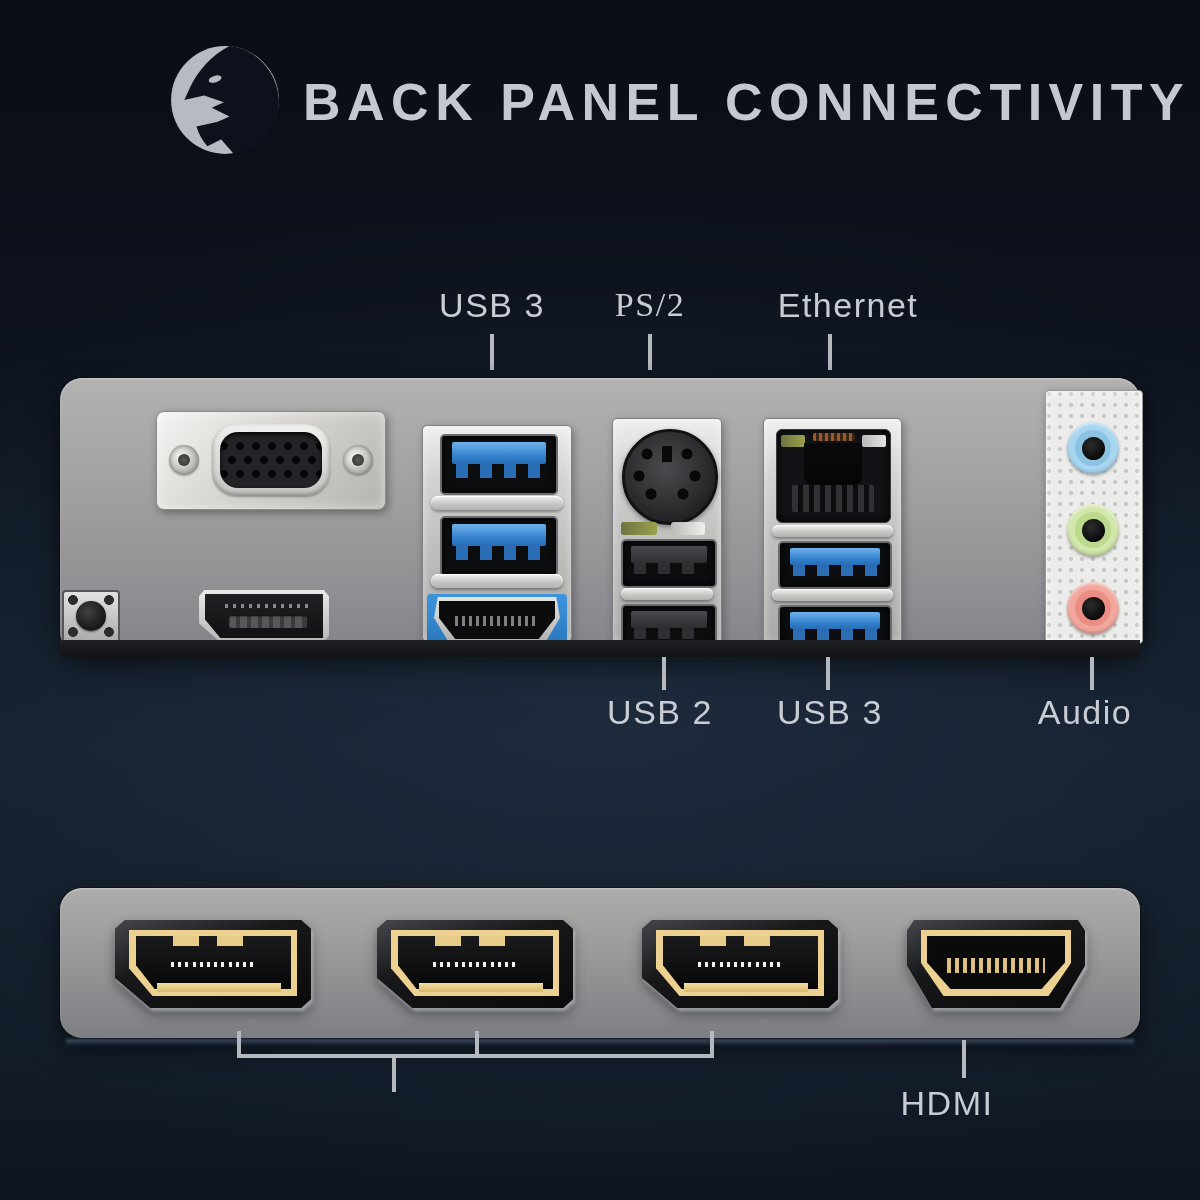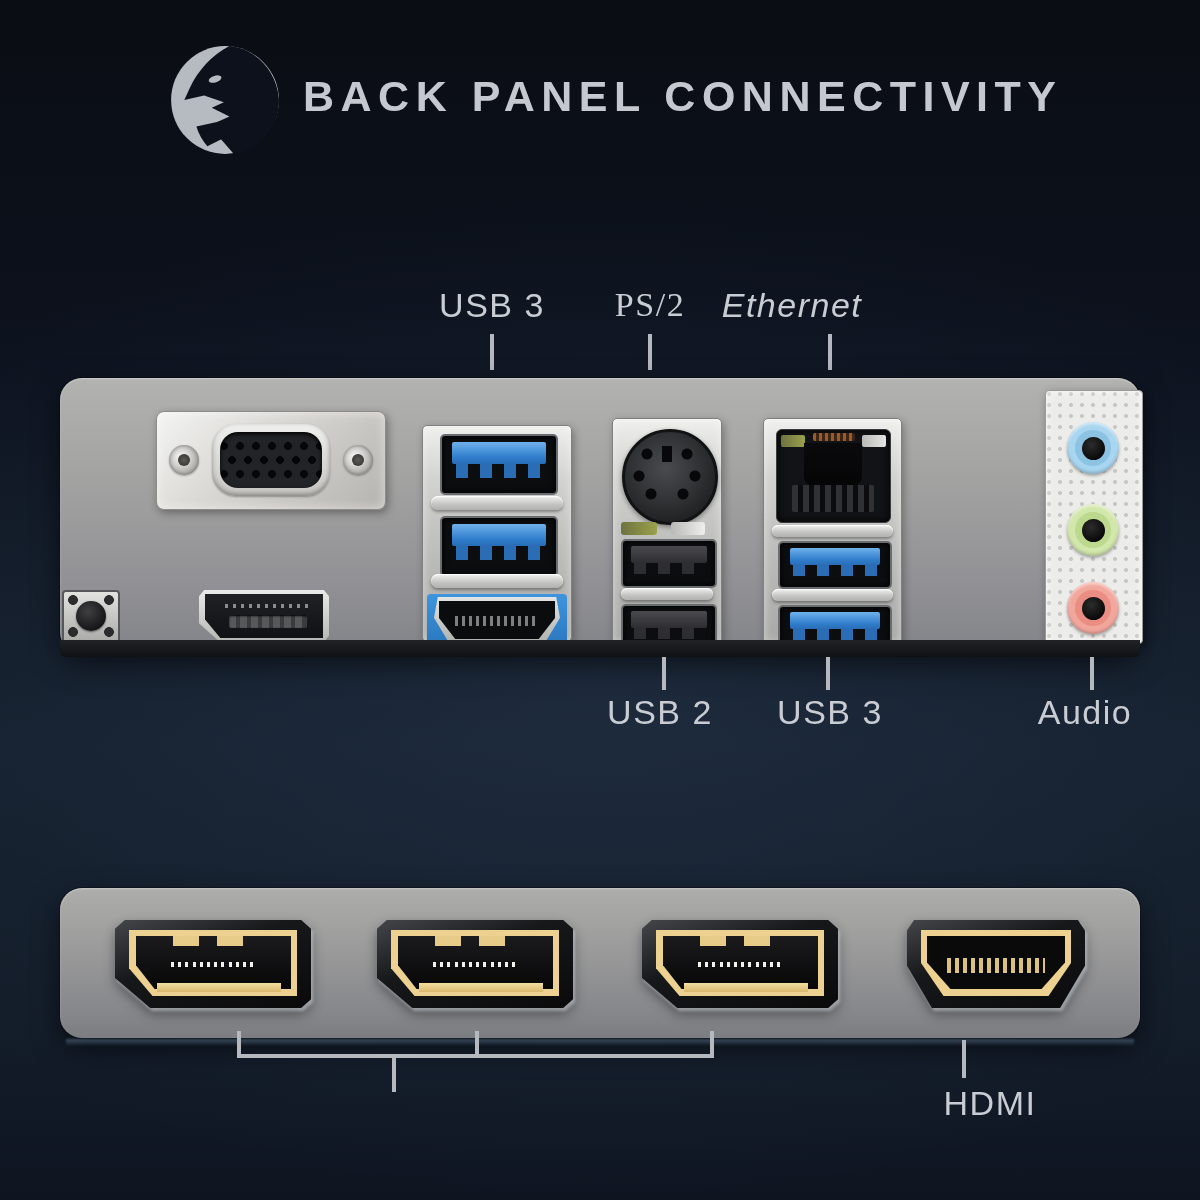--- a/index.html
+++ b/index.html
@@ -1,21 +1,21 @@
 <!DOCTYPE html>
 <html><head>
 <meta charset="utf-8">
 <style>
   html,body{margin:0;padding:0;background:#06080c;}
   .canvas{position:relative;width:1200px;height:1200px;overflow:hidden;
     font-family:"Liberation Sans",sans-serif;
     background:linear-gradient(180deg,#0a0d13 0%,#0c111c 25%,#15202e 62%,#131c29 86%,#0e1521 100%);}
   .canvas::before{content:'';position:absolute;inset:0;
     background:radial-gradient(120% 70% at 50% 58%, rgba(70,95,130,0.18) 0%, rgba(0,0,0,0) 60%);}
-  .title{position:absolute;left:303px;top:72px;font-size:43px;font-weight:600;
+  .title{position:absolute;left:303px;top:72px;font-size:52px;font-weight:600;
     letter-spacing:6.5px;color:#c5c9cf;white-space:nowrap;}
   .logo{position:absolute;left:170px;top:44px;width:110px;height:112px;}
   .lbl{position:absolute;transform:translateX(-50%);color:#c9cdd3;font-size:34px;
     letter-spacing:1.5px;white-space:nowrap;}
   .tick{position:absolute;width:4px;background:#b5b9bf;}
   .hline{position:absolute;height:4px;background:#b5b9bf;}
 
   .panel{position:absolute;border-radius:22px;
     background:linear-gradient(180deg,#b2b2b0 0%,#a3a3a2 35%,#919195 75%,#828388 100%);
     box-shadow:inset 0 1px 2px rgba(255,255,255,0.35), 0 10px 28px rgba(0,0,0,0.55), 0 0 0 1px rgba(8,10,14,0.45);}
@@ -174,21 +174,21 @@
   <svg class="logo" viewBox="0 0 100 100">
     <circle cx="50" cy="50" r="49" fill="#b6bac1"></circle>
     <path fill="#0c111c" d="M54 1 C77 3 97 23 99 49 C100 74 83 95 58 99 L45 84 L57 79 L43 70 L54 65 L38 57 L49 52 L31 46 L13 50 L18 39 C25 24 38 9 54 1 Z"></path>
     <path fill="#0c111c" d="M24 74 L52 68 L58 80 L34 92 Q27 84 24 74 Z"></path>
     <ellipse cx="41" cy="31" rx="6" ry="3" fill="#b6bac1" transform="rotate(-18 41 31)"></ellipse>
   </svg>
   <div class="title">BACK PANEL CONNECTIVITY</div>
 
   <div class="lbl" style="left:492px;top:286px;">USB 3</div>
   <div class="lbl" style="left:650px;top:286px;font-family:Liberation Serif, serif;">PS/2</div>
-  <div class="lbl" style="left:792px;top:286px;font-style:italic;">Ethernet</div>
+  <div class="lbl" style="left:848px;top:286px;">Ethernet</div>
   <div class="tick" style="left:490px;top:334px;height:36px;"></div>
   <div class="tick" style="left:648px;top:334px;height:36px;"></div>
   <div class="tick" style="left:828px;top:334px;height:36px;"></div>
 
   <div class="panel panel-top">
 
     <div class="vga-plate">
       <div class="screw" style="left:12px;"></div>
       <div class="screw" style="right:12px;"></div>
       <div class="dsub">
@@ -304,15 +304,15 @@
     </div>
   </div>
   <div class="reflect"></div>
 
   <div class="tick" style="left:237px;top:1031px;height:27px;"></div>
   <div class="tick" style="left:475px;top:1031px;height:27px;"></div>
   <div class="tick" style="left:710px;top:1031px;height:27px;"></div>
   <div class="hline" style="left:237px;top:1054px;width:477px;"></div>
   <div class="tick" style="left:392px;top:1058px;height:34px;"></div>
   <div class="tick" style="left:962px;top:1040px;height:38px;"></div>
-  <div class="lbl" style="left:947px;top:1084px;margin-left:43px;">HDMI</div>
+  <div class="lbl" style="left:947px;top:1084px;">HDMI</div>
 
 </div>
 
 </body></html>

